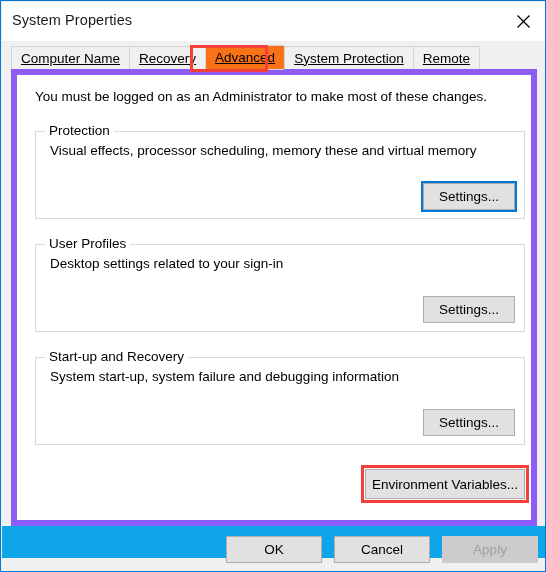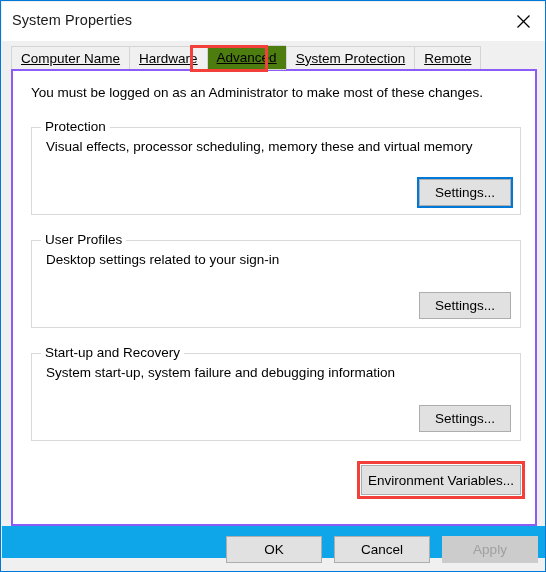--- a/index.html
+++ b/index.html
@@ -85,21 +85,21 @@
     font-size: 13.5px;
     color: #000000;
     background: #f0f0f0;
     border: 1px solid #d4d4d4;
     border-right: none;
     white-space: nowrap;
     cursor: default;
   }
   .tab:last-child { border-right: 1px solid #d4d4d4; justify-content: center; }
   .tab.active {
-    background: #4d7c0f;
+    background: #f97316;
     border-color: #d4d4d4;
     z-index: 3;
     height: 25px;
     margin-top: 48px;
   }
   
   #tab-highlight {
     position: absolute;
     left: 189px;
     top: 44px;
@@ -113,21 +113,21 @@
 
   
   #tabpanel {
     position: absolute;
     left: 10px;
     top: 68px;
     width: 526px;
     height: 457px;
     box-sizing: border-box;
     background: #ffffff;
-    border: 2px solid #8b5cf6;
+    border: 6px solid #8b5cf6;
   }
 
   #admin-note {
     position: absolute;
     left: 18px;
     top: 14px;
     font-size: 13.5px;
     color: #000000;
     white-space: nowrap;
   }
@@ -252,21 +252,21 @@
       </span>
     </div>
   </div>
 
   <div id="tabstrip">
     <div id="tablist">
       <div class="tab">
         <span>Computer Name</span>
       </div>
       <div class="tab">
-        <span>Hardware</span>
+        <span>Recovery</span>
       </div>
       <div class="tab active">
         <span>Advanced</span>
       </div>
       <div class="tab">
         <span>System Protection</span>
       </div>
       <div class="tab">
         <span>Remote</span>
       </div>

